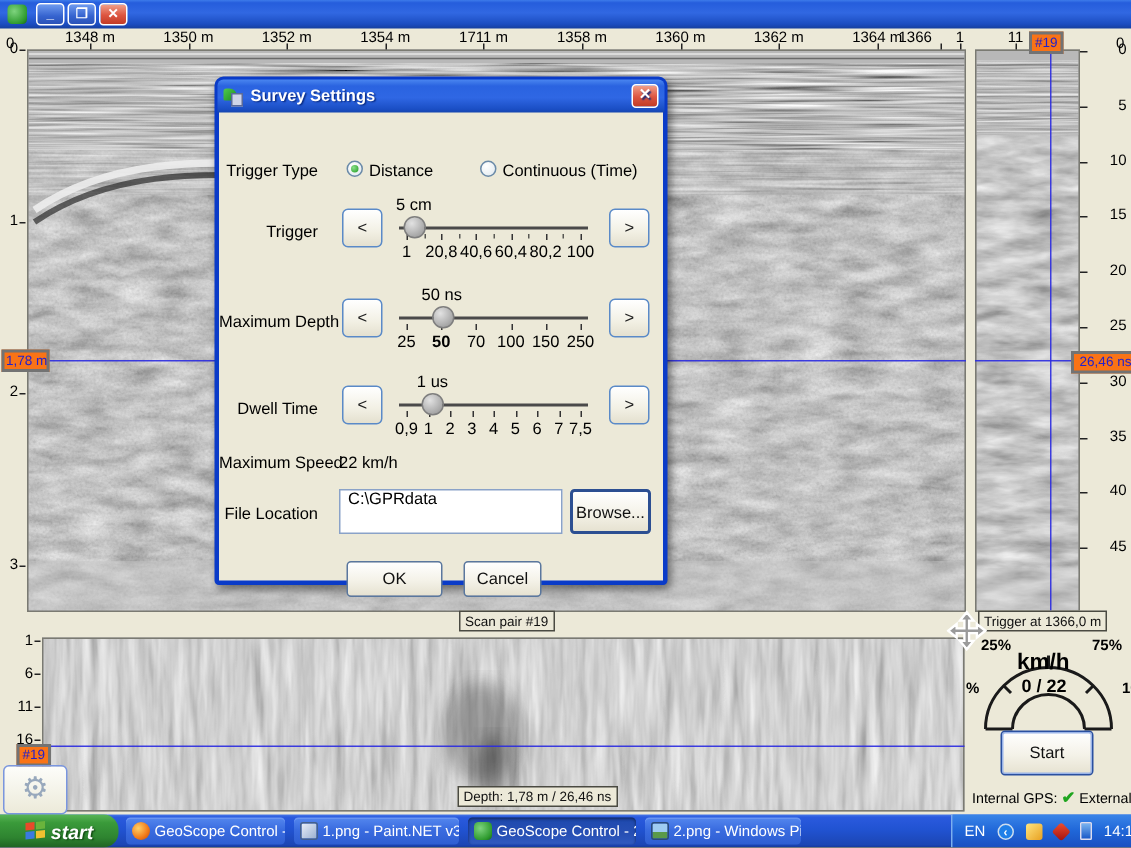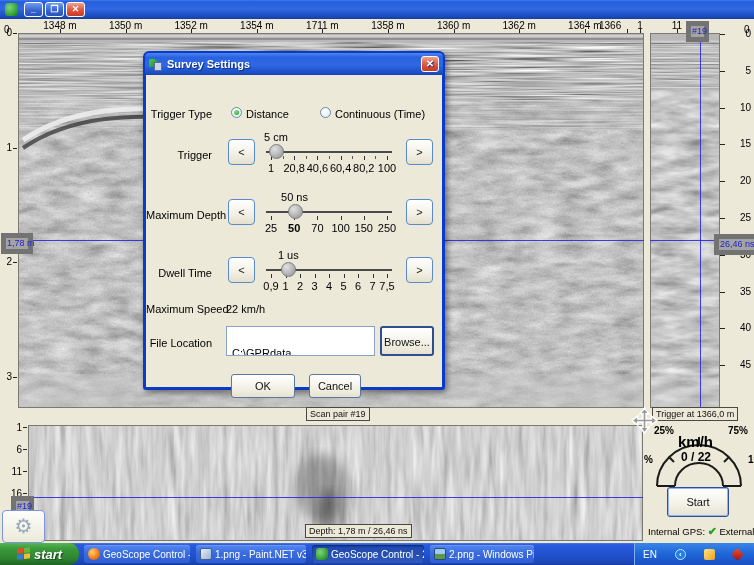--- a/index.html
+++ b/index.html
@@ -26,22 +26,22 @@
 
   
   .panel{position:absolute;overflow:hidden;border:1px solid #7a7a72;background:#909090}
   .panel svg{position:absolute;left:0;top:0;width:100%;height:100%}
   #rg-main{left:18px;top:33px;width:626px;height:375px}
   #rg-strip{left:650px;top:33px;width:70px;height:375px}
   #rg-lower{left:28px;top:425px;width:615px;height:116px;background:#a8a8a8}
 
   .blue-h{position:absolute;height:1px;background:#2a2ae0;opacity:.9;z-index:4}
   .blue-v{position:absolute;width:1px;background:#2a2ae0;opacity:.9;z-index:4}
-  .cursor-tag{position:absolute;background:#a3a3a3;border:5px solid #737373;color:#2222cc;
-    font-size:9px;line-height:11px;text-align:left;z-index:5;padding:0 1px;white-space:nowrap}
+  .cursor-tag{position:absolute;background:#f97316;border:2px solid #737373;color:#2222cc;
+    font-size:9px;line-height:11px;text-align:center;z-index:5;padding:0 1px;white-space:nowrap}
   .info-tag{position:absolute;background:#ece9d8;border:1px solid #4a4a42;color:#111;
     font-size:9px;line-height:12px;padding:0 3px;z-index:5;white-space:nowrap}
 
   
   #dialog{position:absolute;left:143px;top:51px;width:302px;height:339px;z-index:10;
     background:#ece9d8;border:3px solid #0a3bc8;border-radius:6px 6px 3px 3px;
     box-shadow:2px 3px 6px rgba(0,0,0,.45)}
   #dialog .dtitle{position:absolute;left:-1px;top:-1px;right:-1px;height:22px;border-radius:4px 4px 0 0;
     background:linear-gradient(180deg,#4a86f0 0%,#2a63e0 20%,#2f67e4 55%,#1a4ec4 90%,#1545ae 100%);
     display:flex;align-items:center;padding:0 4px;color:#fff;font-weight:bold;font-size:11px;
@@ -71,21 +71,21 @@
   .sthumb{position:absolute;top:20px;width:15px;height:15px;border-radius:50%;
     background:radial-gradient(circle at 35% 30%,#e2e2e2,#a4a4a4 75%,#8e8e8e);
     border:1px solid #7e7e7e;z-index:2}
   .stick{position:absolute;width:1px;height:4px;top:32px;background:#333}
   .stick.minor{height:3px;top:32px;opacity:.8}
   .sticklabel{position:absolute;top:38px;width:36px;margin-left:-18px;text-align:center;white-space:nowrap}
   .xpbtn{position:absolute;border:1px solid #5a779e;border-radius:3px;text-align:center;
     background:linear-gradient(180deg,#ffffff,#f4f2e8 55%,#e6e2d1);font-size:11px;
     font-family:"Liberation Sans",sans-serif;color:#111}
   #fileinput{position:absolute;left:80px;top:251px;width:149px;height:30px;border:1px solid #8aa2c8;
-    background:#fff;font-size:11px;padding:20px 4px 0 5px;white-space:nowrap;overflow:hidden}
+    background:#fff;font-size:11px;padding:0 4px 0 5px;white-space:nowrap;overflow:hidden}
 
   
   #gaugepanel{position:absolute;left:644px;top:409px;width:110px;height:134px;background:#ece9d8;z-index:2}
   .gtext{position:absolute;font-weight:bold;white-space:nowrap}
   #startbtn{left:23px;top:78px;width:62px;height:30px;line-height:28px;border:1px solid #2a50a0;
     box-shadow:0 0 0 1px #9ab4e8 inset;border-radius:3px}
   .gpsline{position:absolute;left:4px;top:116px;font-size:9.5px;white-space:nowrap}
   .check{color:#1fa51f;font-weight:bold;font-size:11px}
 
   
@@ -109,21 +109,21 @@
     display:flex;align-items:center;gap:3px;padding:0 4px;overflow:hidden;white-space:nowrap;
     background:linear-gradient(180deg,#5487ee,#3a6ce0 45%,#2e5ed2);box-shadow:0 1px 0 #6a95f2 inset}
   .task.active{background:linear-gradient(180deg,#1e49ae,#274fb4 60%,#2f5ac0);box-shadow:0 1px 2px #10265e inset}
   .ticon{width:12px;height:12px;border-radius:2px;flex:0 0 12px}
   .ticon.firefox{border-radius:50%;background:radial-gradient(circle at 35% 35%,#ffd067,#f07818 60%,#b34a0a)}
   .ticon.paintnet{background:linear-gradient(135deg,#e8eef8,#9ab0d0);border:1px solid #44608c}
   .ticon.geoscope{border-radius:3px;background:radial-gradient(circle at 35% 35%,#7ed47e,#2f9b2f 70%,#156515)}
   .ticon.pictureviewer{background:linear-gradient(180deg,#9ecbf2 55%,#5a9a4a 55%);border:1px solid #2a4a7a}
   #tray{position:absolute;right:0;top:0;width:120px;height:22px;
     background:linear-gradient(180deg,#3a85e8 0%,#1f66d8 50%,#1a4fc0 100%);
-    border-left:1px solid #7ab0f0;display:flex;align-items:center;gap:18px;padding:0 6px 0 8px;
+    border-left:1px solid #7ab0f0;display:flex;align-items:center;gap:8px;padding:0 6px 0 8px;
     color:#fff;font-size:10px}
   .trayicon{width:11px;height:11px;flex:0 0 auto}
   .ti-lang{border-radius:50%;background:#1f7fe8;border:1px solid #cde;color:#fff;font-size:8px;
     line-height:9px;text-align:center;font-weight:bold}
   .ti-a{background:linear-gradient(135deg,#ffe580,#e8a020);border-radius:2px}
   .ti-b{background:linear-gradient(135deg,#f05030,#a01010);border-radius:2px;transform:rotate(45deg);width:9px;height:9px}
   .ti-batt{width:8px;height:12px;background:linear-gradient(180deg,#7ab4f0,#1a5ac8);border:1px solid #dde;border-radius:1px}
 
   .abs{position:absolute}
 </style>

